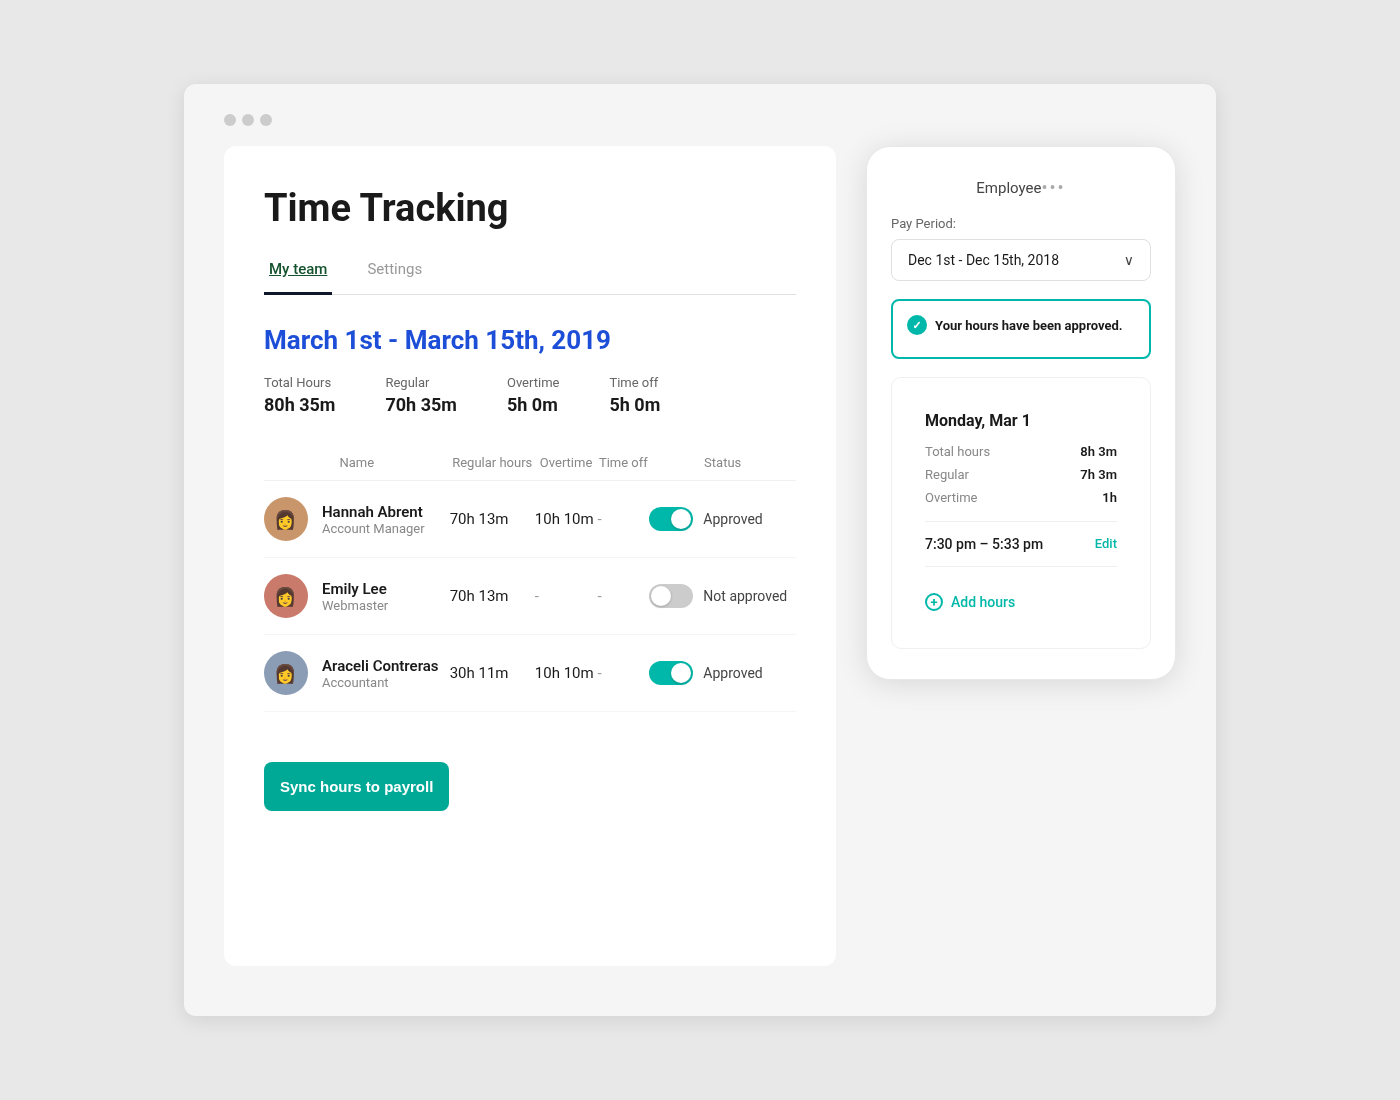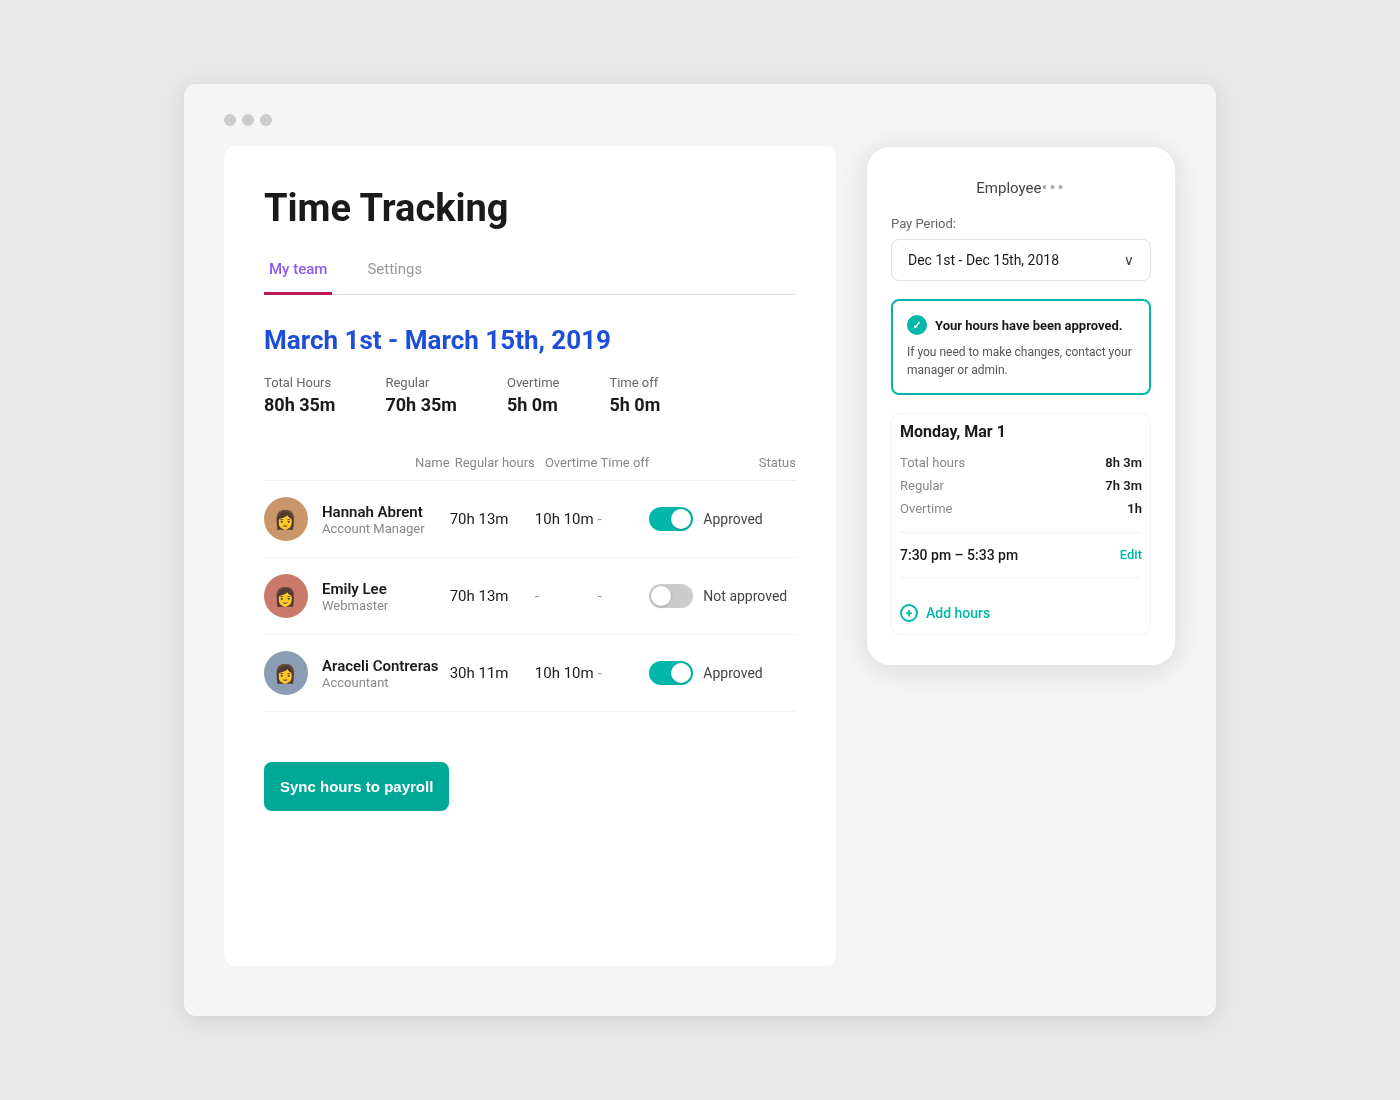--- a/index.html
+++ b/index.html
@@ -57,23 +57,24 @@
     }
     .tab {
       padding: 10px 5px 14px 5px;
       font-size: 15px;
       cursor: pointer;
       color: #999;
       border-bottom: 3px solid transparent;
       margin-bottom: -1px;
     }
     .tab.active {
-      color: #8b5cf6;
-      border-bottom: 3px solid #be185d;
+      color: #14532d;
+      border-bottom: 3px solid #0f172a;
       font-weight: 500;
+      text-decoration: underline;
     }
     .period-title {
       font-size: 26px;
       font-weight: 700;
       color: #1d4ed8;
       margin-bottom: 20px;
     }
     .stats-row {
       display: flex;
       gap: 50px;
@@ -92,21 +93,21 @@
     }
     .table {
       width: 100%;
       border-collapse: collapse;
       margin-bottom: 40px;
     }
     .table th {
       font-size: 13px;
       color: #888;
       font-weight: 400;
-      text-align: right;
+      text-align: center;
       padding: 10px 0;
       border-bottom: 1px solid #f0f0f0;
     }
     .table td {
       padding: 16px 0;
       border-bottom: 1px solid #f5f5f5;
       vertical-align: middle;
     }
     .employee-cell {
       display: flex;
@@ -269,21 +270,21 @@
     }
     .approval-body {
       font-size: 12px;
       color: #555;
       line-height: 1.5;
     }
     .day-card {
       background: #fff;
       border: 1px solid #f0f0f0;
       border-radius: 10px;
-      padding: 8px;
+      padding: 33px;
     }
     .day-title {
       font-size: 16px;
       font-weight: 700;
       color: #1a1a1a;
       margin-bottom: 14px;
     }
     .day-stats {
       margin-bottom: 16px;
     }
@@ -491,21 +492,20 @@
           <span class="chevron-down">∨</span>
         </div>
 
         <div class="approval-box">
           <div class="approval-header">
             <div class="check-circle">
               <span class="check-icon">✓</span>
             </div>
             <span class="approval-title">Your hours have been approved.</span>
           </div>
-          <div class="approval-body">If you need to make changes, contact your manager or admin.</div>
         </div>
 
         <div class="day-card">
           <div class="day-title">Monday, Mar 1</div>
           <div class="day-stats">
             <div class="day-stat-row">
               <span class="day-stat-label">Total hours</span>
               <span class="day-stat-value">8h 3m</span>
             </div>
             <div class="day-stat-row">

